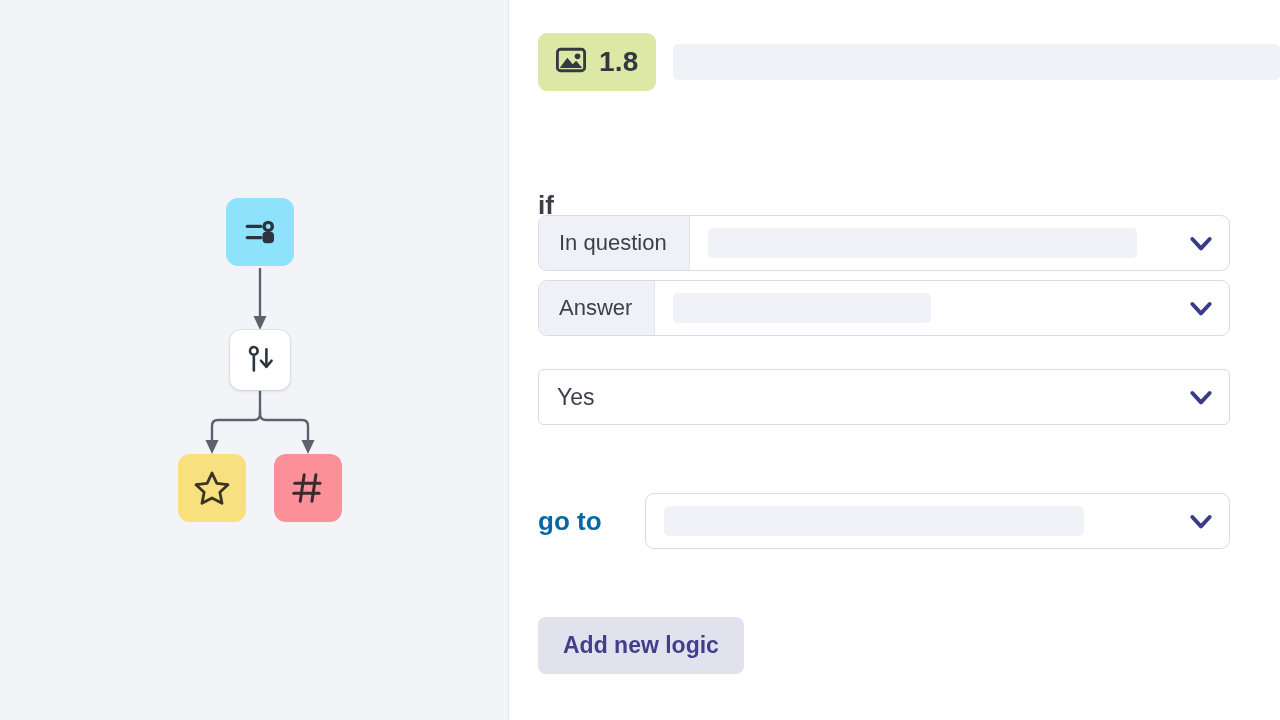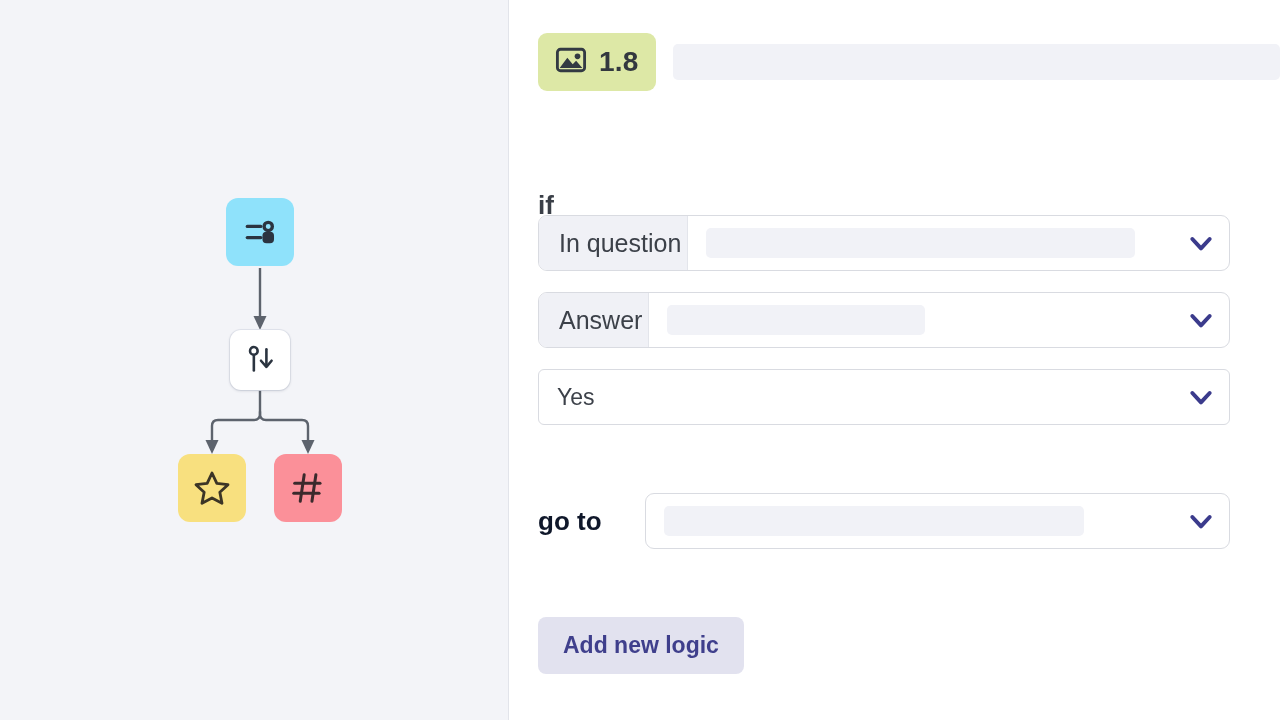--- a/index.html
+++ b/index.html
@@ -139,31 +139,31 @@
     box-sizing: border-box;
     display: flex;
     align-items: stretch;
     background: #ffffff;
     border: 1px solid #d9dbe1;
     border-radius: 9px;
     height: 56px;
     overflow: hidden;
   }
   .row-in-question { left: 29px; top: 215px; width: 692px; }
-  .row-answer      { left: 29px; top: 292px; width: 692px; }
+  .row-answer      { left: 29px; top: 280px; width: 692px; }
   .row-yes         { left: 29px; top: 369px; width: 692px; border-radius: 6px; }
   .row-goto        { left: 136px; top: 493px; width: 585px; }
 
   .select-prefix {
     display: flex;
     align-items: center;
     background: #f0f1f6;
     border-right: 1px solid #e3e5eb;
-    padding: 0 6px 0 20px;
-    font-size: 25px;
+    padding: 0 22px 0 20px;
+    font-size: 22px;
     color: #3c4149;
     white-space: nowrap;
   }
   .select-body {
     flex: 1 1 auto;
     display: flex;
     align-items: center;
     padding: 0 10px 0 18px;
     min-width: 0;
   }
@@ -192,21 +192,21 @@
   }
   .chevron svg { display: block; }
 
   
   .label-goto {
     position: absolute;
     left: 29px;
     top: 508px;
     font-size: 26px;
     font-weight: bold;
-    color: #0f172a;
+    color: #0369a1;
     line-height: 1;
   }
 
   
   .btn-row {
     position: absolute;
     left: 29px;
     top: 617px;
     display: flex;
     gap: 33px;

